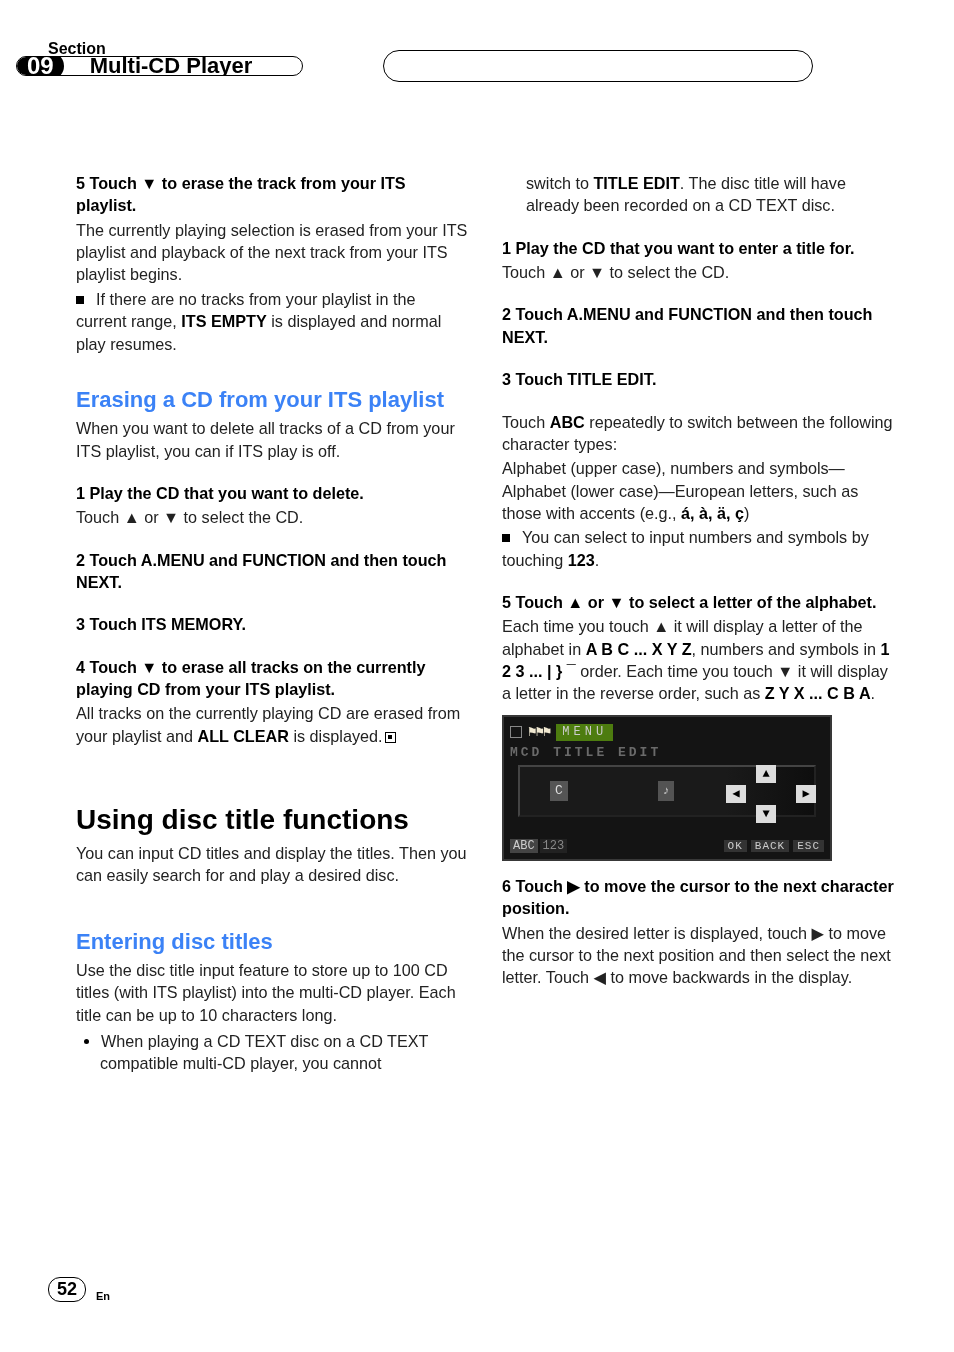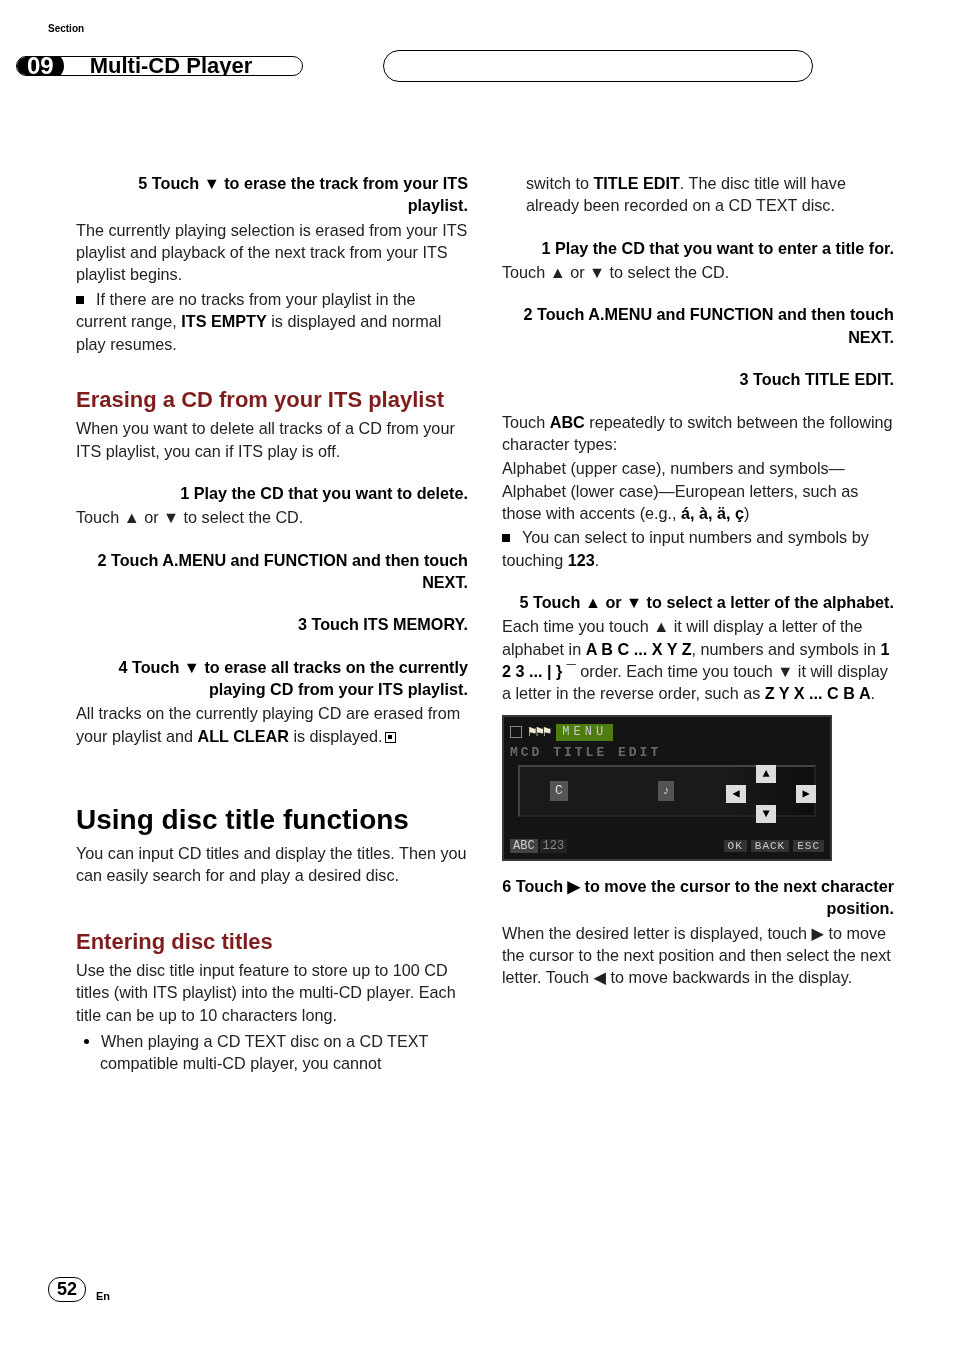--- a/index.html
+++ b/index.html
@@ -6,24 +6,24 @@
   body {
     font-family: Arial, Helvetica, sans-serif;
     width: 954px;
     height: 1352px;
     background: #fff;
     color: #000;
     position: relative;
     padding: 30px 0 0 0;
   }
   .section-label {
-    font-size: 10px;
+    font-size: 16px;
     font-weight: bold;
     position: absolute;
-    top: 23px;
+    top: 40px;
     left: 48px;
   }
   .header-row {
     display: flex;
     align-items: center;
     gap: 20px;
     margin-left: 34px;
     margin-top: 20px;
   }
   .sec-num {
@@ -67,31 +67,31 @@
     line-height: 1.38;
     color: #222;
   }
   .col p { margin-bottom: 2px; }
   .b { font-weight: 700; color: #000; }
   .h2 {
     font-size: 22px;
     font-weight: 800;
     margin-top: 30px;
     margin-bottom: 6px;
-    color: #7f1d1d;
+    color: #3b82f6;
   }
   .h1 {
     font-size: 28px;
     font-weight: 800;
     margin-top: 54px;
     margin-bottom: 8px;
     color: #000;
   }
   .step-block { margin-top: 20px; }
-  .step-head { font-weight: 700; color: #000; text-align: right; }
+  .step-head { font-weight: 700; color: #000; }
   .endmark {
     display: inline-block;
     width: 11px;
     height: 11px;
     border: 1.5px solid #000;
     position: relative;
     top: 1px;
     margin-left: 2px;
   }
   .endmark::after{

